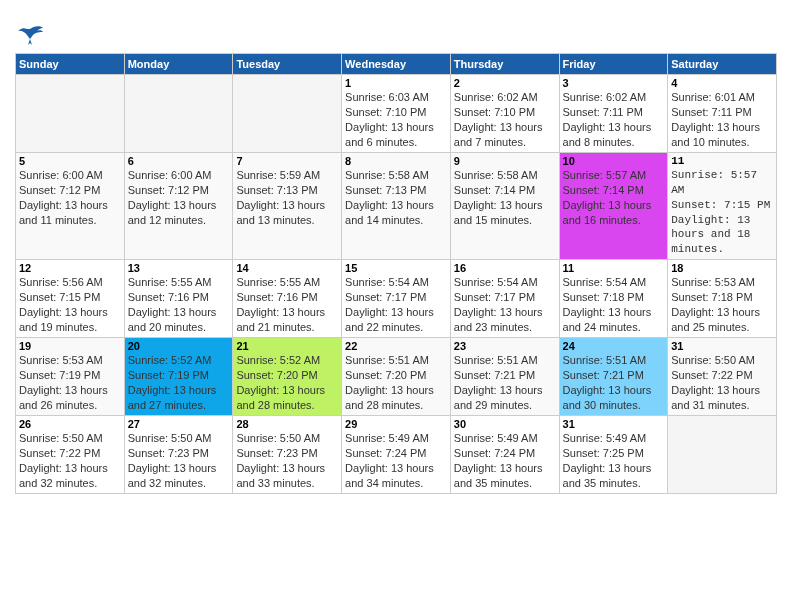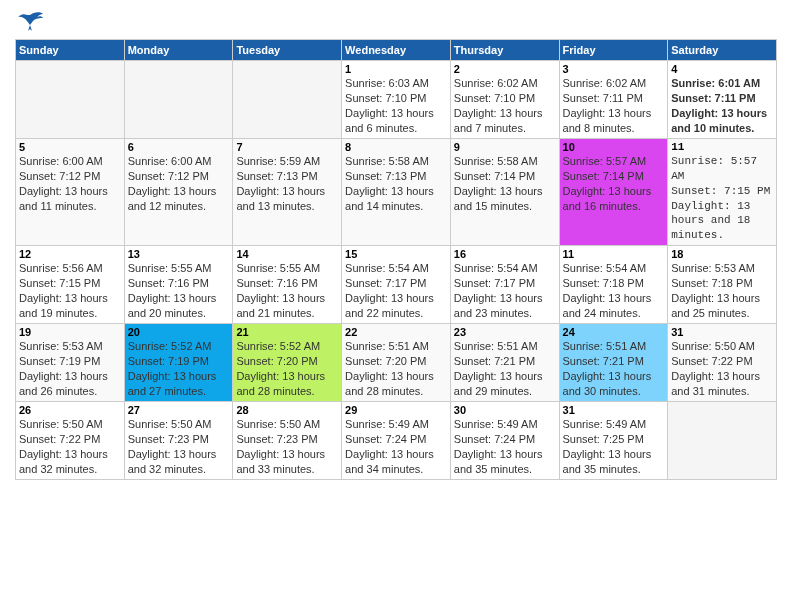--- a/index.html
+++ b/index.html
@@ -5,21 +5,21 @@
     * { box-sizing: border-box; margin: 0; padding: 0; }
     body {
       font-family: Arial, sans-serif;
       background: #fff;
       width: 792px;
       height: 612px;
       overflow: hidden;
     }
     .container {
       width: 792px;
-      padding: 11px 15px;
+      padding: 25px 15px;
     }
     .header-row {
       display: flex;
       justify-content: space-between;
       align-items: flex-start;
       margin-bottom: 4px;
     }
     .logo {
       display: flex;
       align-items: center;
@@ -142,21 +142,21 @@
 Daylight: 13 hours and 7 minutes.</div>
           </td>
           <td>
             <span class="day-num">3</span>
             <div class="day-info" style="white-space: pre-line;">Sunrise: 6:02 AM
 Sunset: 7:11 PM
 Daylight: 13 hours and 8 minutes.</div>
           </td>
           <td>
             <span class="day-num">4</span>
-            <div class="day-info" style="white-space: pre-line; font-weight: bold;">Sunrise: 6:01 AM
+            <div class="day-info" style="white-space: pre-line;">Sunrise: 6:01 AM
 Sunset: 7:11 PM
 Daylight: 13 hours and 10 minutes.</div>
           </td>
         </tr>
         <tr>
           <td style="background: rgb(249, 249, 249);">
             <span class="day-num">5</span>
             <div class="day-info" style="white-space: pre-line;">Sunrise: 6:00 AM
 Sunset: 7:12 PM
 Daylight: 13 hours and 11 minutes.</div>

